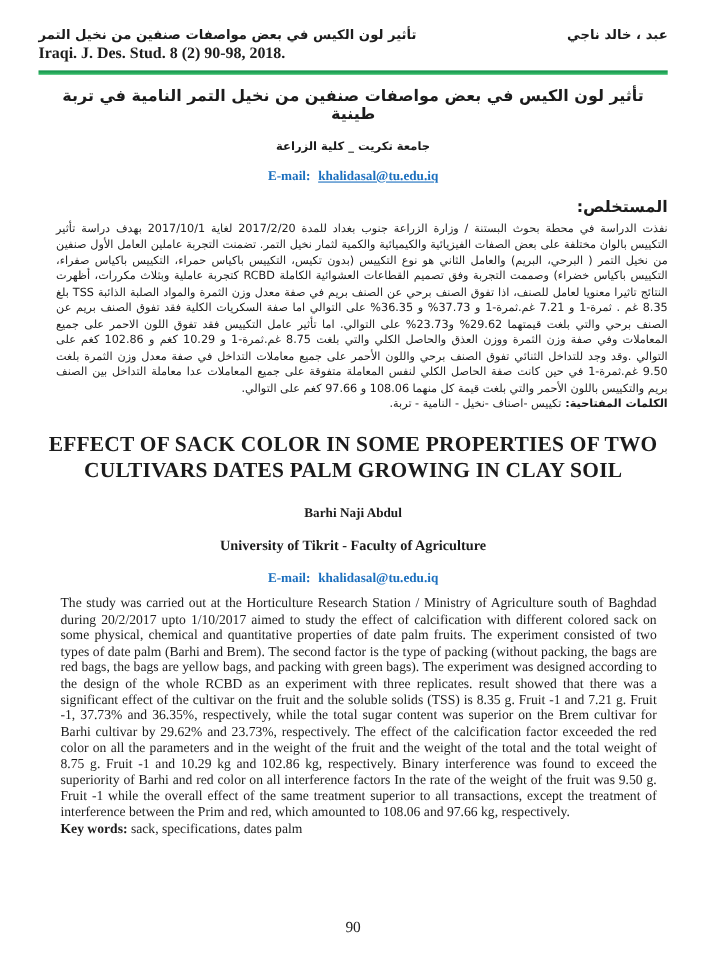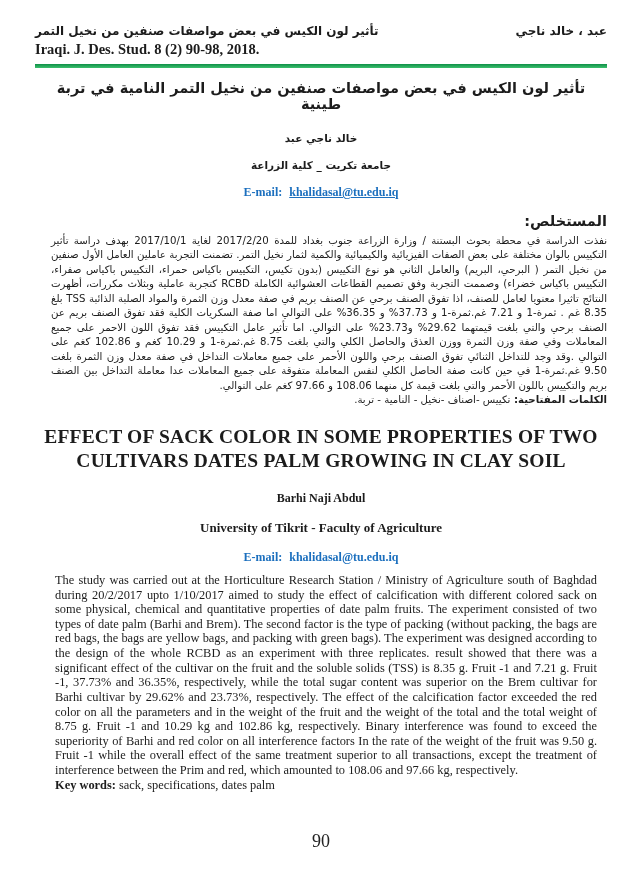--- a/index.html
+++ b/index.html
@@ -80,37 +80,36 @@
   .en-abstract {
     text-align: justify; font-size: 12.4px; line-height: 1.18;
     margin: 8px 10px 0 20px;
   }
   .en-keywords { font-size: 12.4px; line-height: 1.18; margin: 0 10px 0 20px; }
   .en-keywords .kw-label { font-weight: bold; }
 
   
   .page-number {
     position: absolute; bottom: 20px; left: 0; right: 0;
-    text-align: center; font-size: 18px; color: #222;
+    text-align: center; font-size: 14px; color: #222;
   }
 </style>
 </head>
 <body>
 
 <div class="page">
 
   <div class="header-top">
     <div class="running-title">تأثير لون الكيس في بعض مواصفات صنفين من نخيل التمر</div>
     <div class="header-author">عبد ، خالد ناجي</div>
   </div>
   <div class="journal-citation">Iraqi. J. Des. Stud. 8 (2) 90-98, 2018.</div>
   <div class="header-rule"></div>
 
   <div class="ar-title">تأثير لون الكيس في بعض مواصفات صنفين من نخيل التمر النامية في تربة طينية</div>
-  <div class="ar-author">خالد ناجي عبد</div>
   <div class="ar-affiliation">جامعة تكريت _  كلية الزراعة</div>
   <div class="email-line">
     <span class="lbl">E-mail:</span>
     <a class="email-link underlined">khalidasal@tu.edu.iq</a>
   </div>
 
   <div class="ar-abstract-heading">المستخلص:</div>
   <div class="ar-abstract">نفذت الدراسة في محطة بحوث البستنة / وزارة الزراعة جنوب بغداد للمدة 2017/2/20 لغاية 2017/10/1 بهدف دراسة تأثير التكييس بالوان مختلفة على بعض الصفات الفيزيائية والكيميائية والكمية لثمار نخيل التمر. تضمنت التجربة عاملين العامل الأول صنفين من نخيل التمر ( البرحي، البريم) والعامل الثاني هو نوع التكييس (بدون تكيس، التكييس باكياس حمراء، التكييس باكياس صفراء، التكييس باكياس خضراء) وصممت التجربة وفق تصميم القطاعات العشوائية الكاملة RCBD كتجربة عاملية وبثلاث مكررات، أظهرت النتائج تاثيرا معنويا لعامل للصنف، اذا تفوق الصنف برحي عن الصنف بريم في صفة معدل وزن الثمرة والمواد الصلبة الذائبة TSS بلغ 8.35 غم . ثمرة-1 و 7.21 غم.ثمرة-1 و 37.73% و 36.35% على التوالي اما صفة السكريات الكلية فقد تفوق الصنف بريم عن الصنف برحي والتي بلغت قيمتهما 29.62% و23.73% على التوالي. اما تأثير عامل التكييس فقد تفوق اللون الاحمر على جميع المعاملات وفي صفة وزن الثمرة  ووزن العذق والحاصل الكلي والتي بلغت 8.75 غم.ثمرة-1 و  10.29 كغم و  102.86 كغم على التوالي .وقد وجد للتداخل الثنائي تفوق الصنف برحي  واللون الأحمر على جميع معاملات التداخل في صفة معدل وزن الثمرة  بلغت 9.50  غم.ثمرة-1 في حين كانت صفة الحاصل الكلي لنفس المعاملة متفوقة على جميع المعاملات عدا معاملة التداخل بين الصنف بريم والتكييس باللون الأحمر والتي بلغت قيمة كل منهما  108.06 و 97.66 كغم على التوالي.</div>
   <div class="ar-keywords">
     <span class="kw-label">الكلمات المفتاحية: </span>

